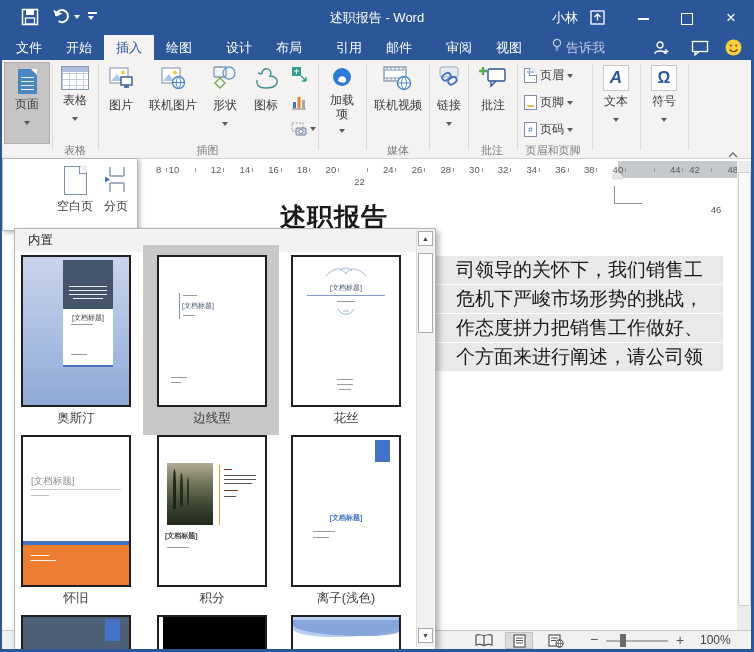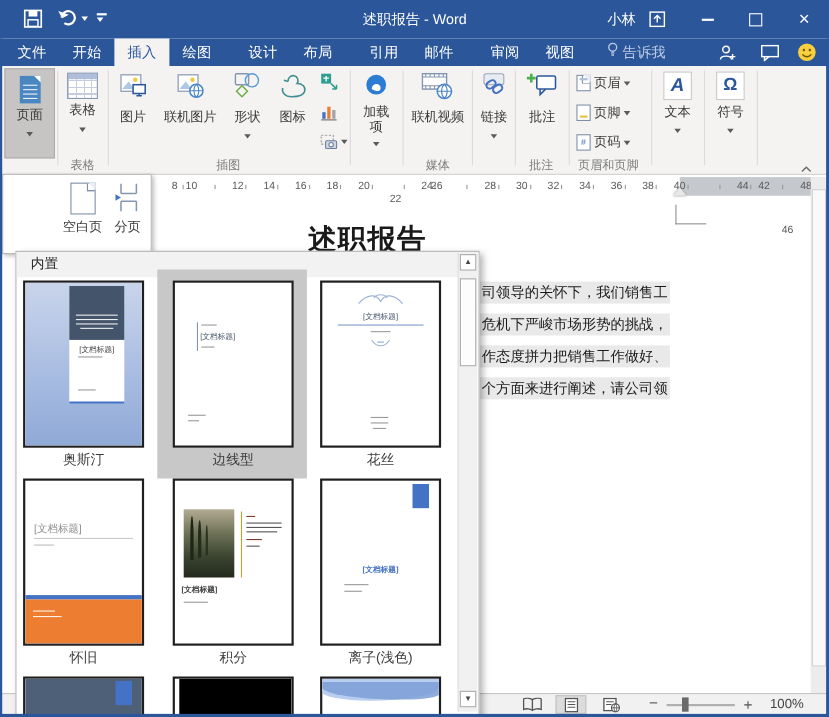--- a/index.html
+++ b/index.html
@@ -40,21 +40,21 @@
   .whitepage .fold{position:absolute;right:-1px;top:-1px;width:0;height:0;border-left:7px solid transparent;border-top:7px solid #e9eef5;box-shadow:-1px 1px 0 #7f8fa8}
   
   .ruler{position:absolute;left:0;top:161px;width:750px;height:17px;background:#fff}
   .ruler .margin{position:absolute;left:618px;top:0;width:130px;height:17px;background:#c5c9ce}
   .rnum{position:absolute;top:3px;width:18px;text-align:center;font-size:9.5px;color:#595959}
   .rtick{position:absolute;top:7px;width:1px;height:4px;background:#9a9a9a}
   .indent-marker{position:absolute;left:612px;top:9px;width:0;height:0;border-left:6px solid transparent;border-right:6px solid transparent;border-bottom:8px solid #e8e8e8;filter:drop-shadow(0 0 1px #8a8a8a)}
   
   .page{position:absolute;left:0;top:178px;width:737px;height:470px;background:#fff}
   .doc-title{position:absolute;left:280px;top:200px;font-family:"Liberation Serif","DejaVu Serif",serif;font-weight:bold;font-size:26px;color:#1a1a1a;letter-spacing:1px}
-  .doc-line{position:absolute;left:436px;font-family:Liberation Mono, monospace;font-size:13px;color:#1a1a1a;background:#e9e9e9;padding:1px 2px;white-space:nowrap}
+  .doc-line{position:absolute;left:436px;font-family:Liberation Mono, monospace;font-size:19px;color:#1a1a1a;background:#e9e9e9;padding:1px 20px;white-space:nowrap}
   .cornermark-v{position:absolute;left:614px;top:186px;width:1px;height:18px;background:#8f8f8f}
   .cornermark-h{position:absolute;left:614px;top:203px;width:28px;height:1px;background:#8f8f8f}
   .vscroll{position:absolute;left:737px;top:161px;width:14px;height:469px;background:#ececec}
   .vscroll .thumb{position:absolute;left:1px;top:11px;width:11px;height:432px;background:#f9f9f9;border:1px solid #cfcfcf}
   
   .popup{position:absolute;left:2px;top:158px;width:134px;height:71px;background:#fff;border:1px solid #b8b8b8;box-shadow:2px 2px 4px rgba(0,0,0,.25)}
   .pop-item{position:absolute;top:3px;height:64px;text-align:center;font-size:12px;color:#3b3b3b}
   
   .gallery{position:absolute;left:14px;top:228px;width:420px;height:420px;background:#fff;border:1px solid #b5b5b5;box-shadow:3px 3px 6px rgba(0,0,0,.3);overflow:hidden}
   .gal-header{position:absolute;left:0;top:0;width:100%;height:23px;background:#f2f2f2;font-size:12.5px;color:#262626;line-height:23px;padding-left:13px;box-sizing:border-box}
@@ -346,21 +346,21 @@
     <span class="rnum" style="left: 264.5px;">16</span>
     <i class="rtick" style="left: 280.675px;"></i>
     <span class="rnum" style="left: 293.2px;">18</span>
     <i class="rtick" style="left: 309.375px;"></i>
     <span class="rnum" style="left: 321.9px;">20</span>
     <i class="rtick" style="left: 338.075px;"></i>
     <span class="rnum" style="left: 350.6px; margin-top: 12px;">22</span>
     <i class="rtick" style="left: 366.775px;"></i>
     <span class="rnum" style="left: 379.3px;">24</span>
     <i class="rtick" style="left: 395.475px;"></i>
-    <span class="rnum" style="left: 388px;">26</span>
+    <span class="rnum" style="left: 408px;">26</span>
     <i class="rtick" style="left: 424.175px;"></i>
     <span class="rnum" style="left: 436.7px;">28</span>
     <i class="rtick" style="left: 452.875px;"></i>
     <span class="rnum" style="left: 465.4px;">30</span>
     <i class="rtick" style="left: 481.575px;"></i>
     <span class="rnum" style="left: 494.1px;">32</span>
     <i class="rtick" style="left: 510.275px;"></i>
     <span class="rnum" style="left: 522.8px;">34</span>
     <i class="rtick" style="left: 538.975px;"></i>
     <span class="rnum" style="left: 551.5px;">36</span>

